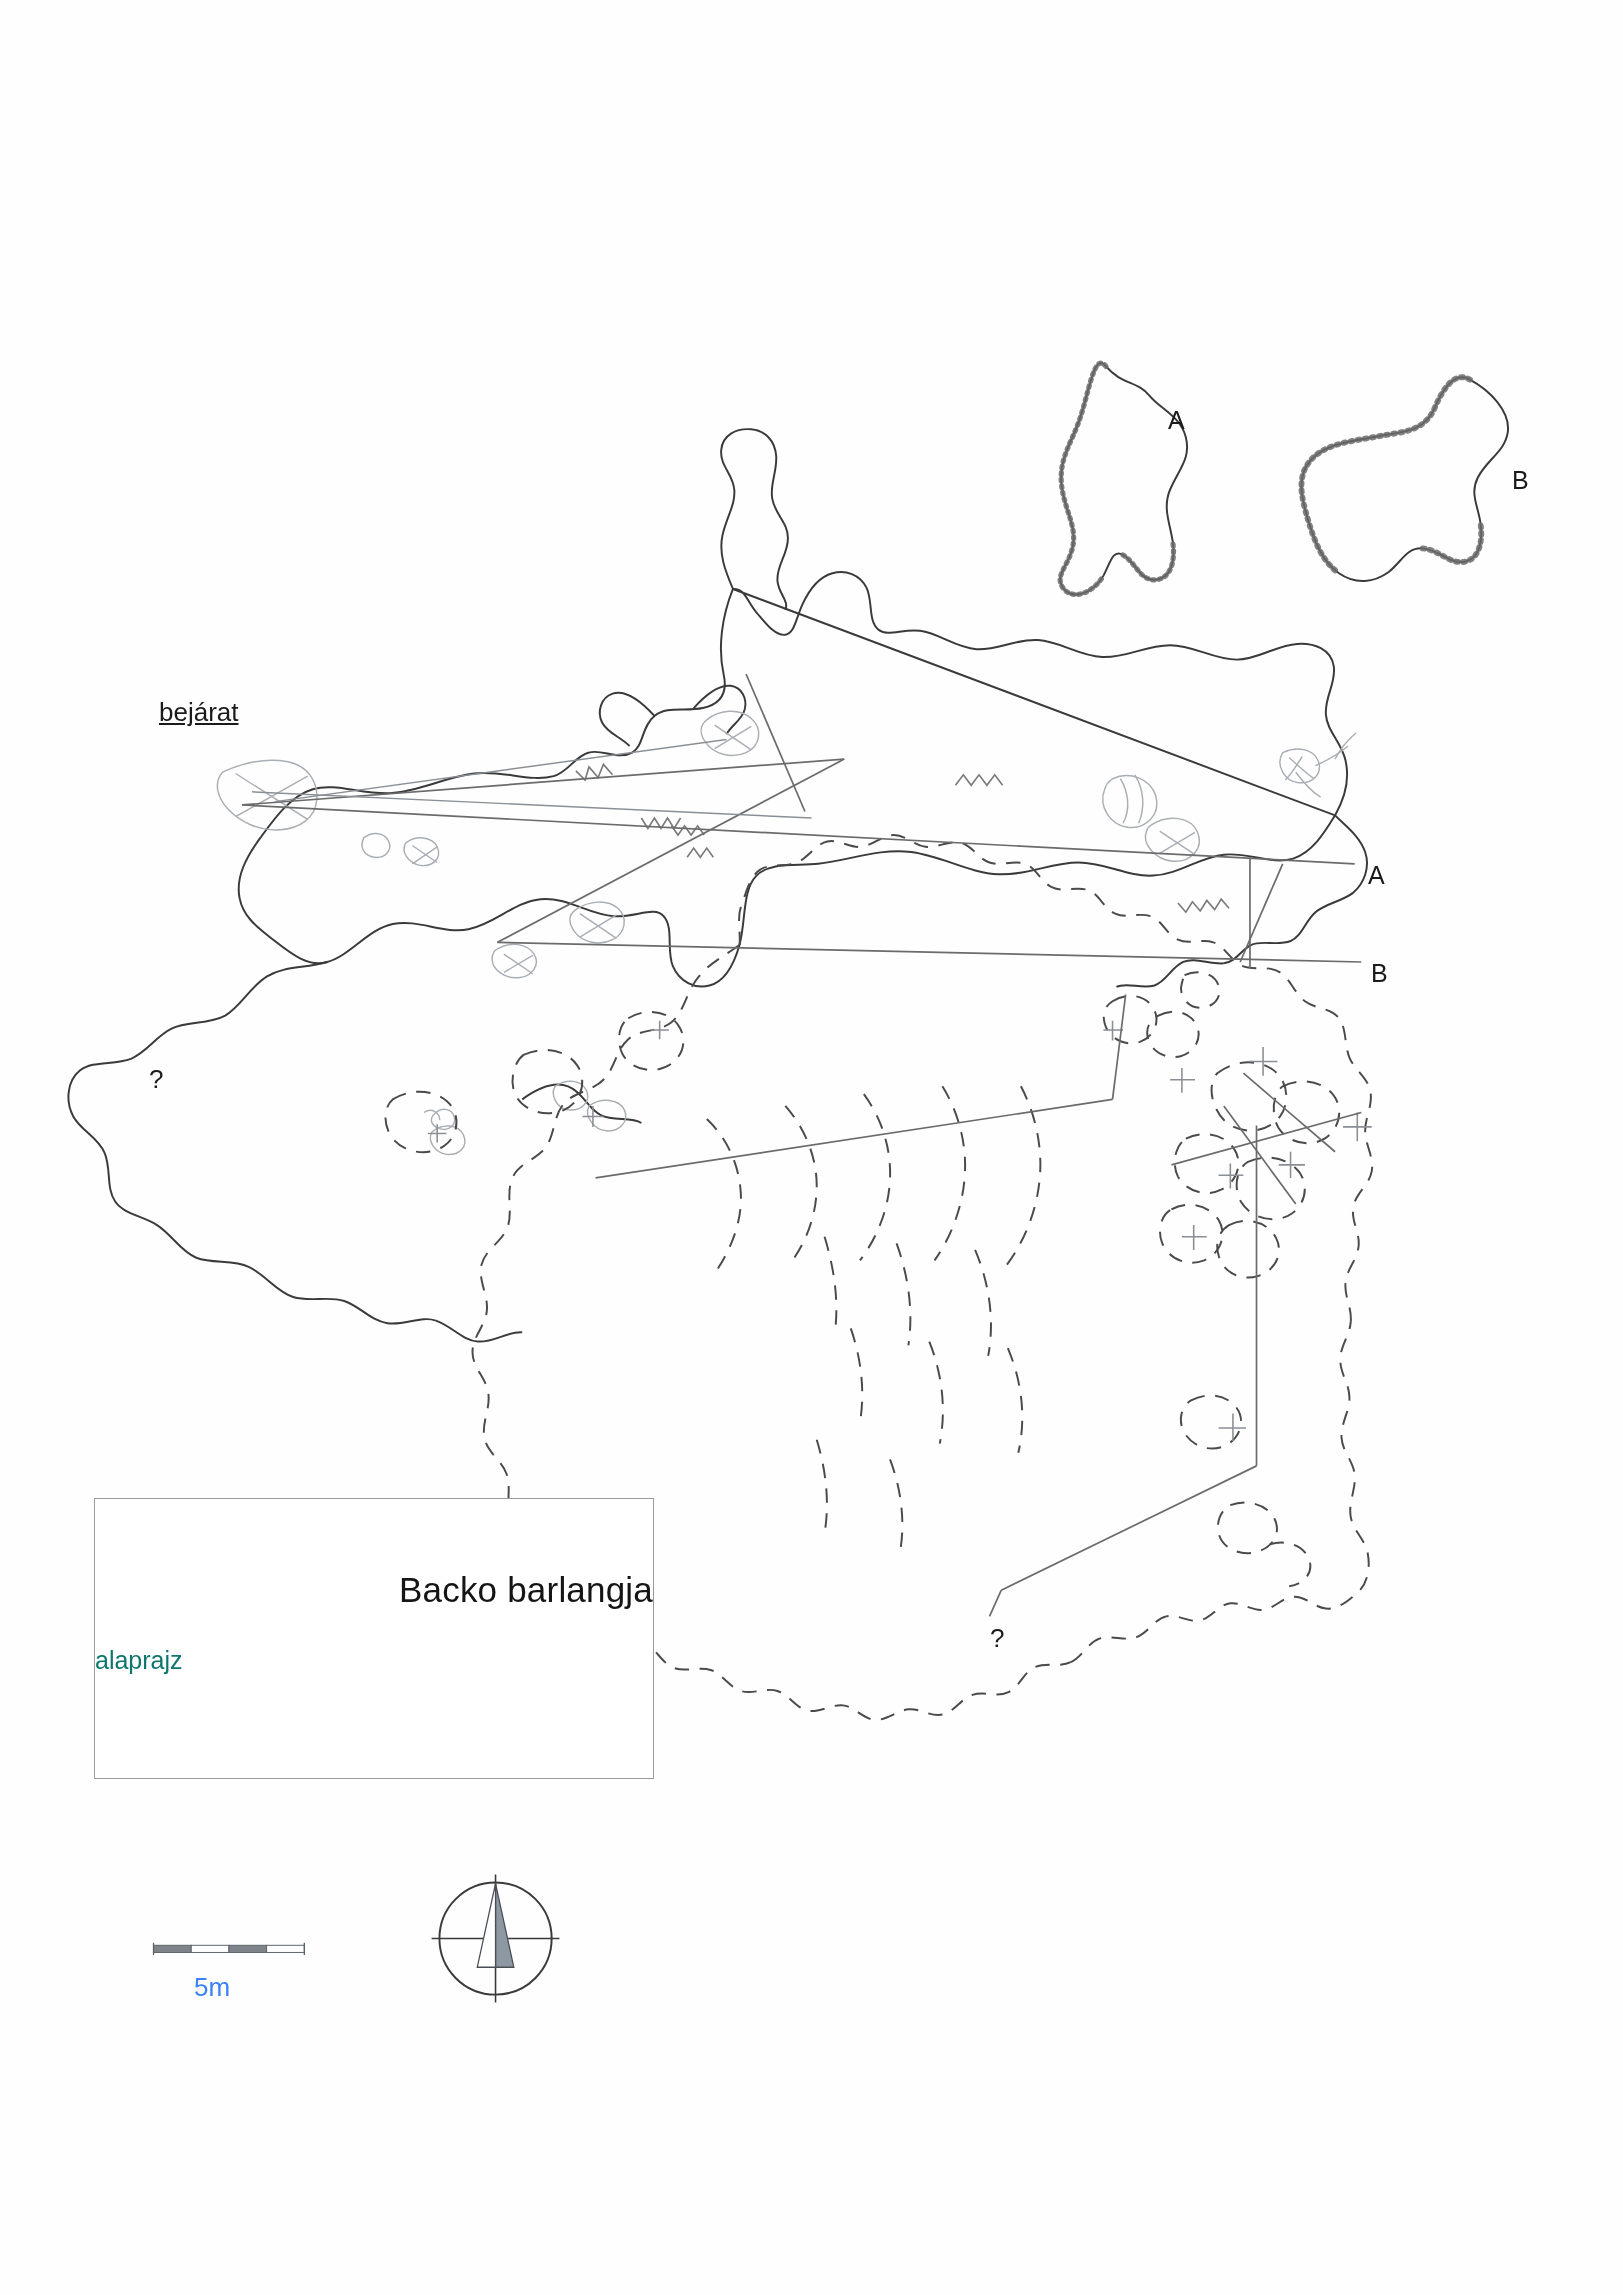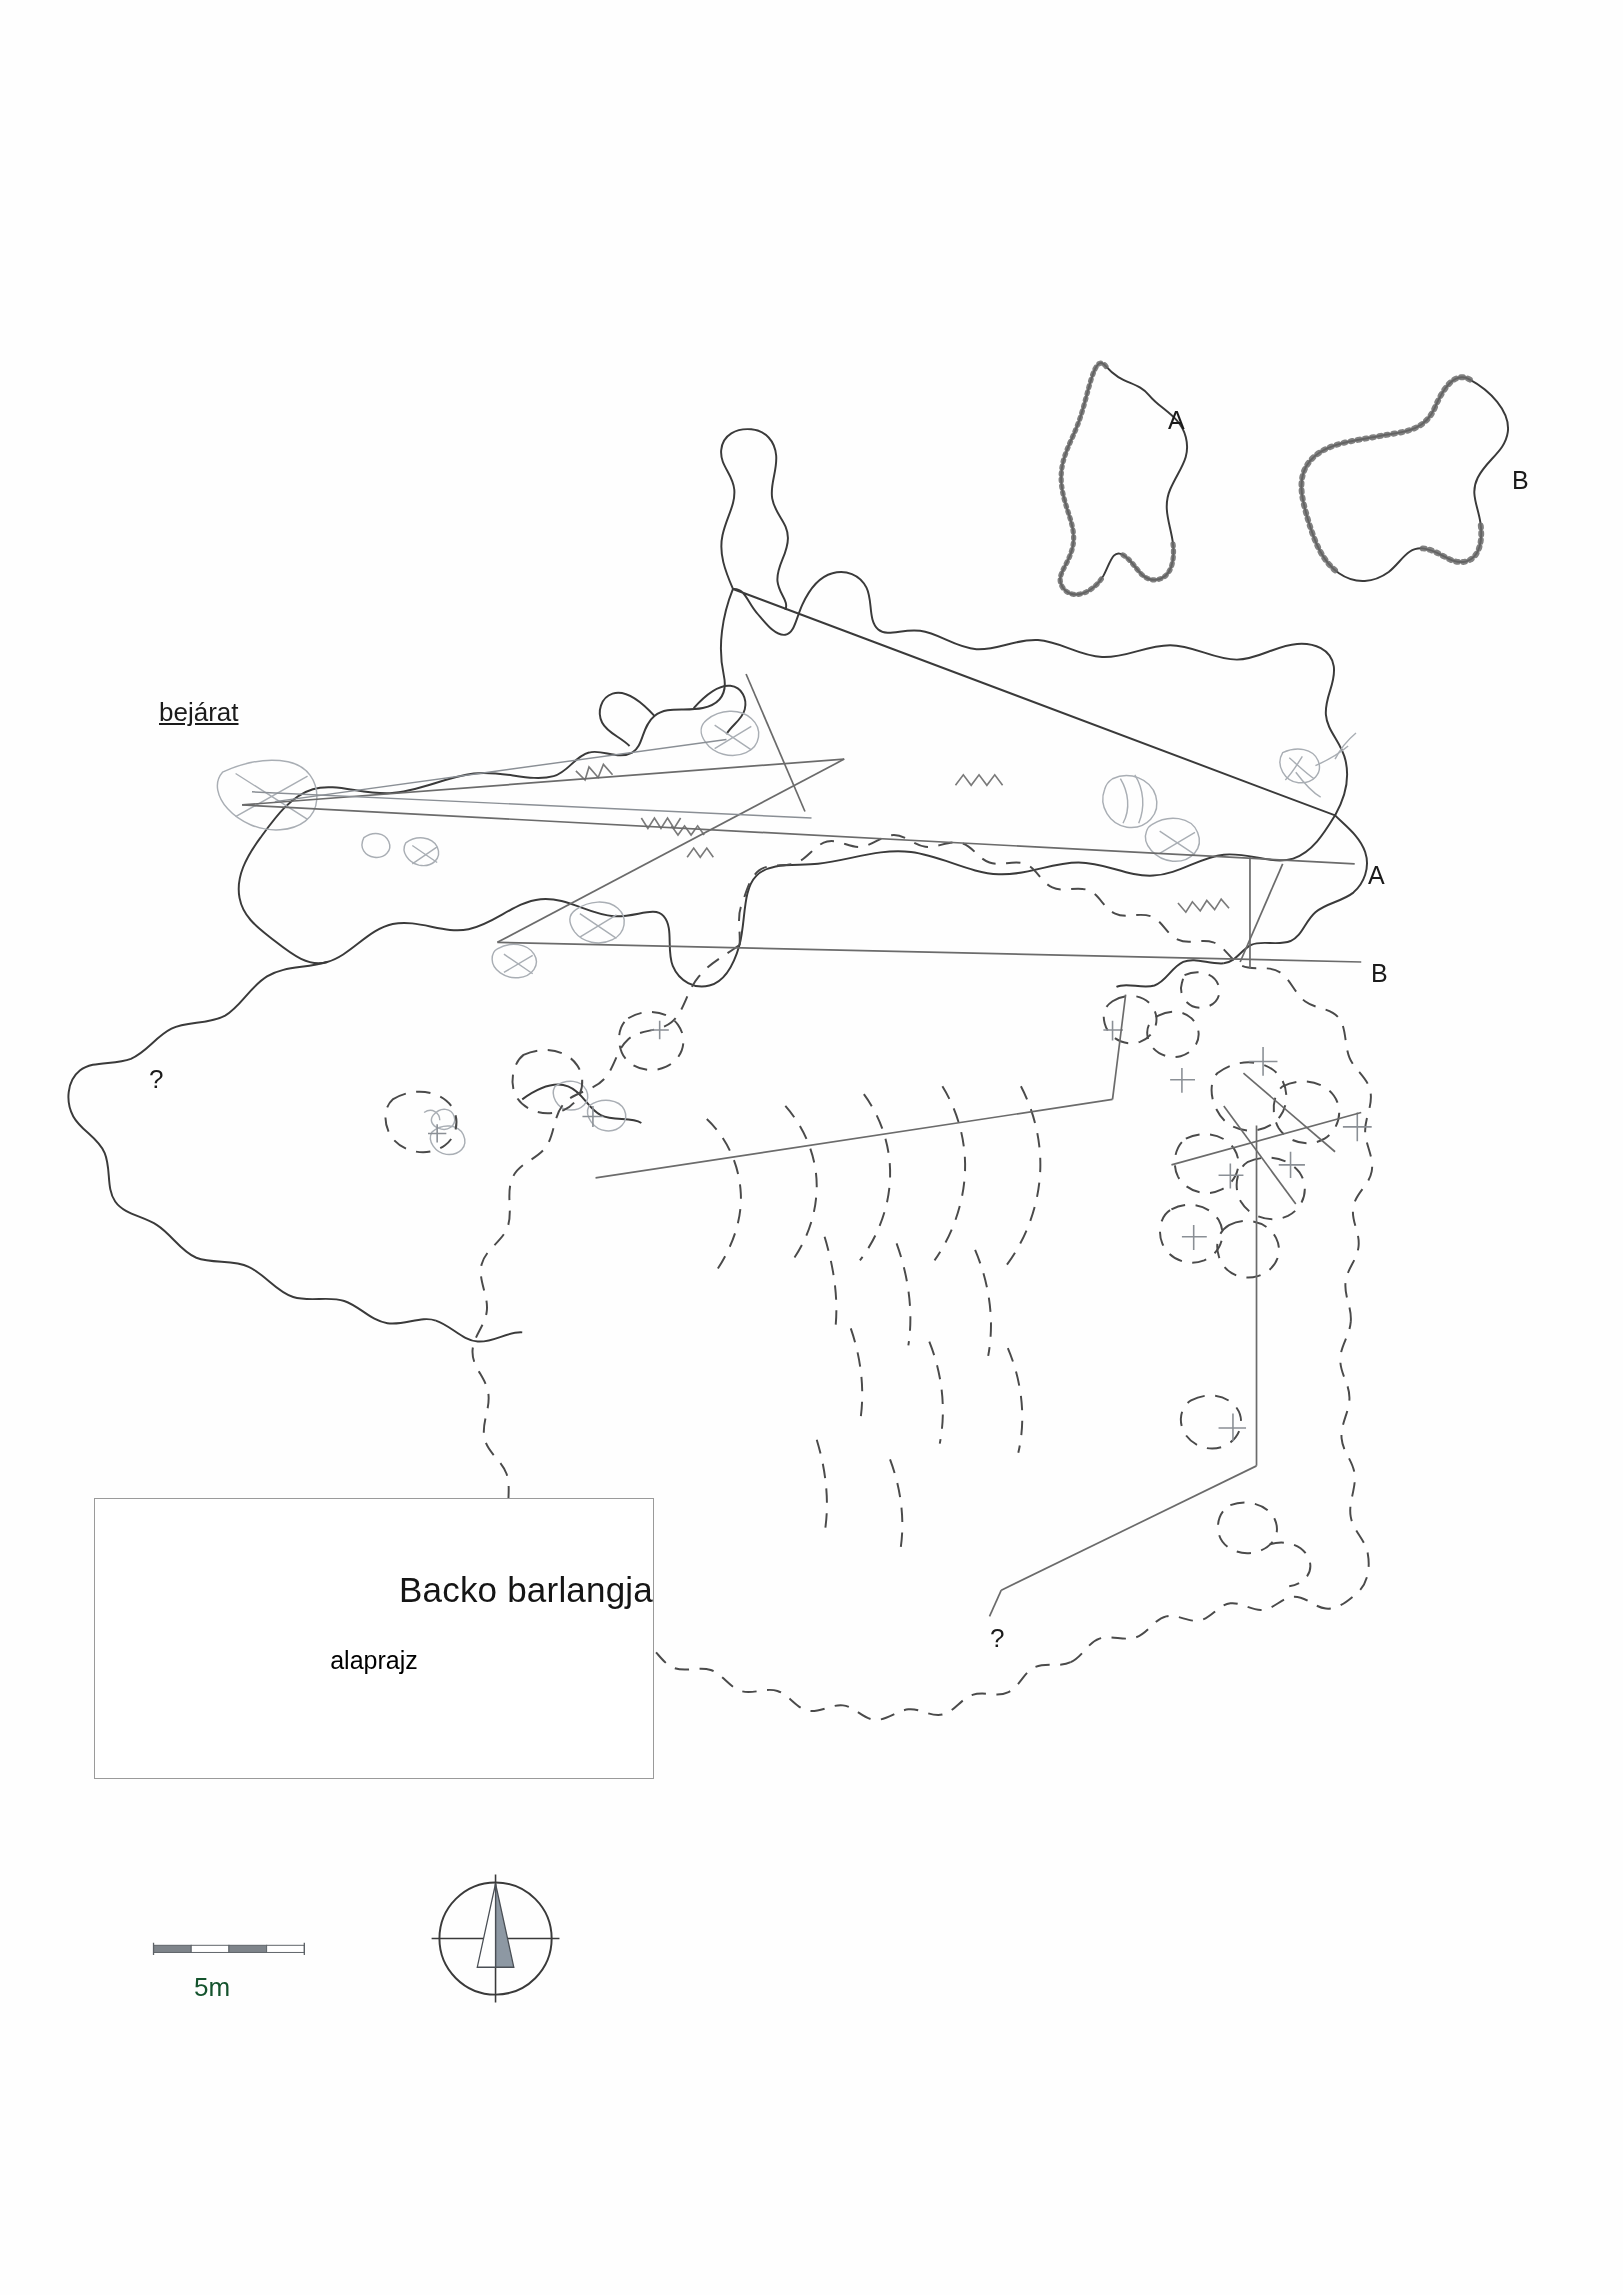--- a/index.html
+++ b/index.html
@@ -58,38 +58,38 @@
     top: 71px;
     text-align: right;
     font-size: 35px;
     letter-spacing: 0.2px;
     color: #151515;
   }
   #title-sub {
     position: absolute;
     left: 0; right: 0;
     top: 147px;
-    text-align: center;
+    text-align: left;
     font-size: 25px;
-    color: #000000;
+    color: #0f766e;
   }
 
   #scale-wrap {
     position: absolute;
     left: 149px;
     top: 1931px;
     width: 180px;
     height: 79px;
   }
   #scale-label {
     position: absolute;
     left: 45px;
     top: 41px;
     font-size: 26px;
-    color: #14532d;
+    color: #3b82f6;
   }
 
   #compass-wrap {
     position: absolute;
     left: 429px;
     top: 1869px;
     width: 137px;
     height: 141px;
   }
 </style>

